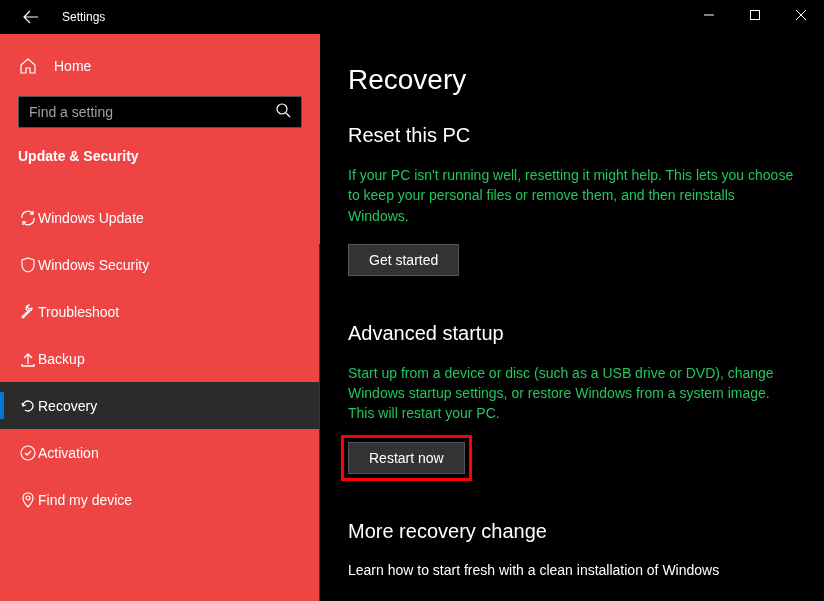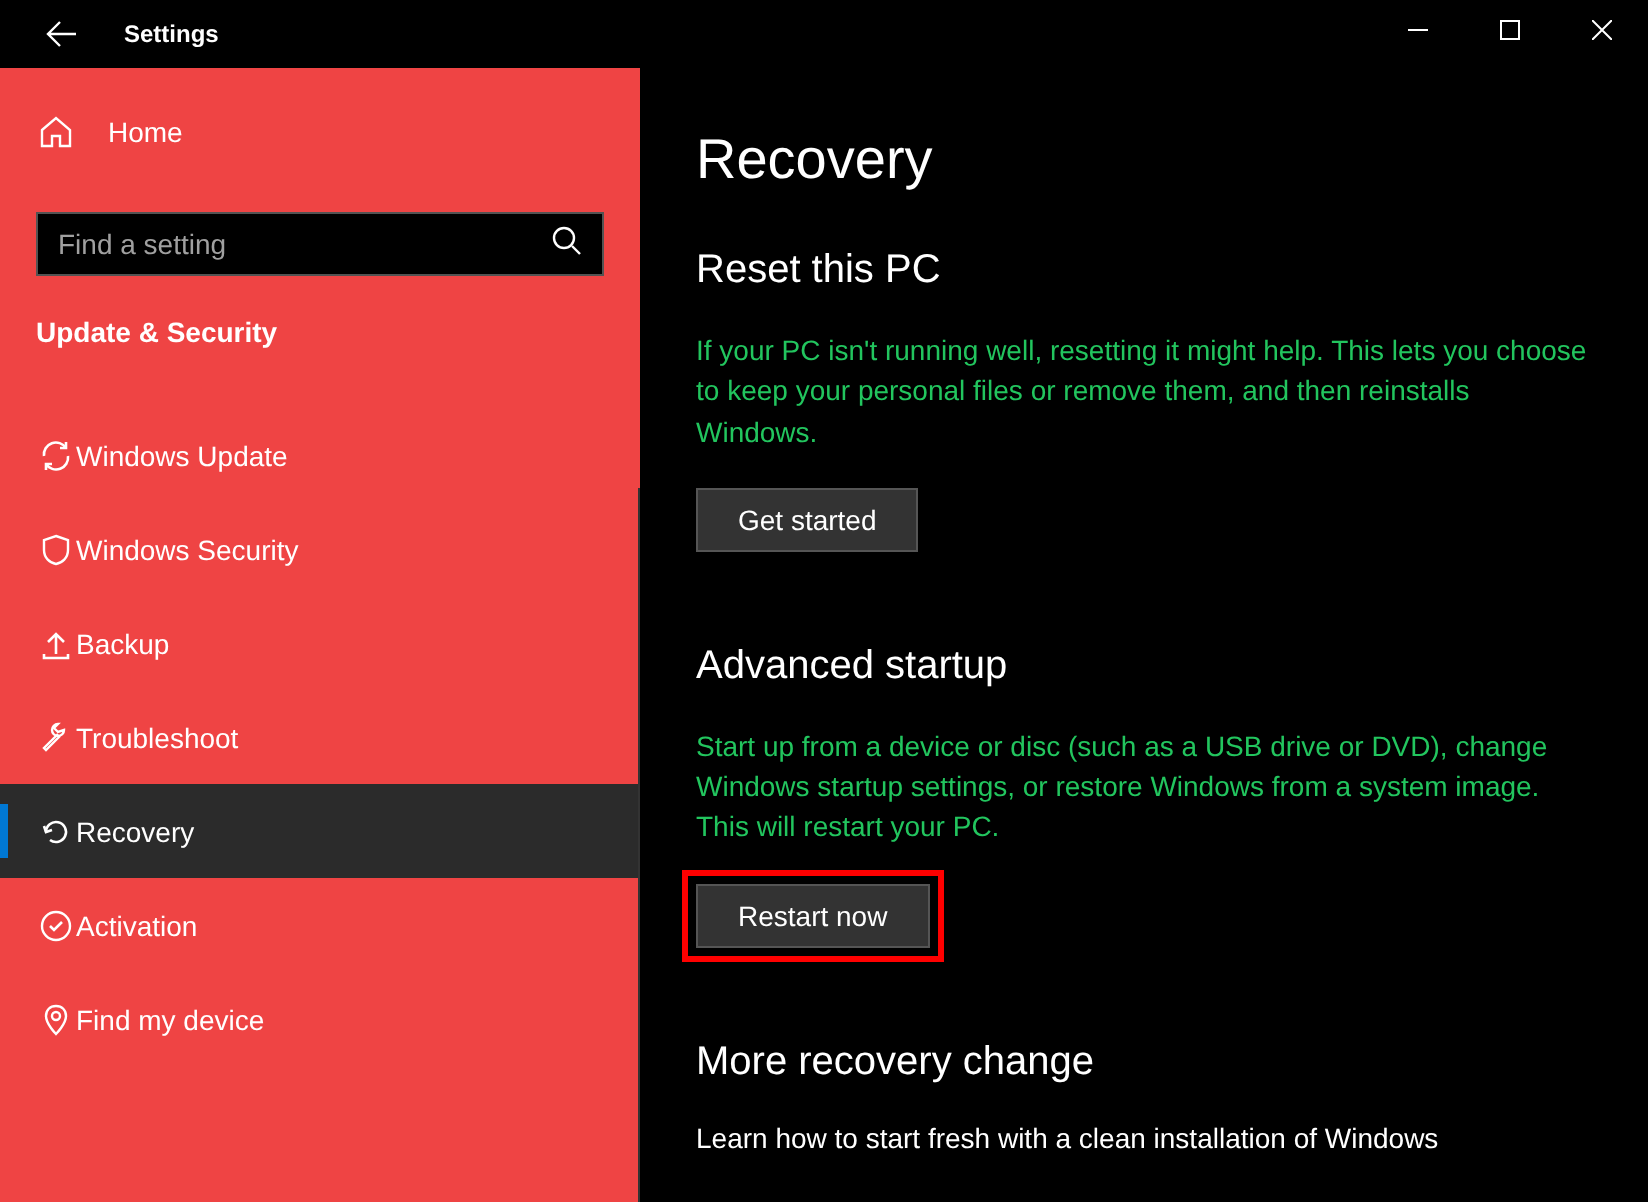--- a/index.html
+++ b/index.html
@@ -13,21 +13,20 @@
     display: flex;
     flex-direction: column;
   }
   .titlebar {
     height: 34px;
     display: flex;
     align-items: center;
     padding-left: 18px;
     background: #000;
     position: relative;
-    font-weight: bold;
   }
   .back-btn {
     width: 26px;
     height: 26px;
     display: flex;
     align-items: center;
     justify-content: center;
     cursor: pointer;
   }
   .titlebar-title {
@@ -65,21 +64,21 @@
   .home-item {
     display: flex;
     align-items: center;
     padding: 10px 18px 10px 18px;
     gap: 16px;
     cursor: pointer;
     font-size: 14px;
   }
   .search-wrap {
     padding: 0 18px;
-    margin-top: 20px;
+    margin-top: 10px;
   }
   .search-box {
     width: 100%;
     height: 32px;
     background: #000;
     border: 1px solid #535353;
     display: flex;
     align-items: center;
     padding: 0 10px;
     position: relative;
@@ -255,33 +254,33 @@
         <span class="icon-slot">
           <svg width="18" height="18" viewBox="0 0 18 18">
               <path d="M9 2 L15 4 L15 9 C15 13 12 15.5 9 16 C6 15.5 3 13 3 9 L3 4 Z" stroke="#fff" stroke-width="1.2" fill="none"></path>
             </svg>
         </span>
         <span>Windows Security</span>
       </div>
       <div class="nav-item">
         <span class="icon-slot">
           <svg width="18" height="18" viewBox="0 0 18 18">
+              <path d="M13 5 A3 3 0 1 1 10 2 L8 4 L10 6 Z M10 7 L3 14 L4 15 L11 8" stroke="#fff" stroke-width="1.2" fill="none"></path>
+            </svg>
+        </span>
+        <span>Troubleshoot</span>
+      </div>
+      <div class="nav-item">
+        <span class="icon-slot">
+          <svg width="18" height="18" viewBox="0 0 18 18">
               <path d="M9 14 L9 4 M5 8 L9 4 L13 8" stroke="#fff" stroke-width="1.3" fill="none"></path>
               <path d="M3 14 L3 16 L15 16 L15 14" stroke="#fff" stroke-width="1.3" fill="none"></path>
             </svg>
         </span>
         <span>Backup</span>
-      </div>
-      <div class="nav-item">
-        <span class="icon-slot">
-          <svg width="18" height="18" viewBox="0 0 18 18">
-              <path d="M13 5 A3 3 0 1 1 10 2 L8 4 L10 6 Z M10 7 L3 14 L4 15 L11 8" stroke="#fff" stroke-width="1.2" fill="none"></path>
-            </svg>
-        </span>
-        <span>Troubleshoot</span>
       </div>
       <div class="nav-item selected">
         <span class="icon-slot">
           <svg width="18" height="18" viewBox="0 0 18 18">
               <path d="M4 9 A5 5 0 1 1 6 13" stroke="#fff" stroke-width="1.3" fill="none"></path>
               <path d="M3 6 L4 9 L7 8" stroke="#fff" stroke-width="1.3" fill="none"></path>
             </svg>
         </span>
         <span>Recovery</span>
       </div>

